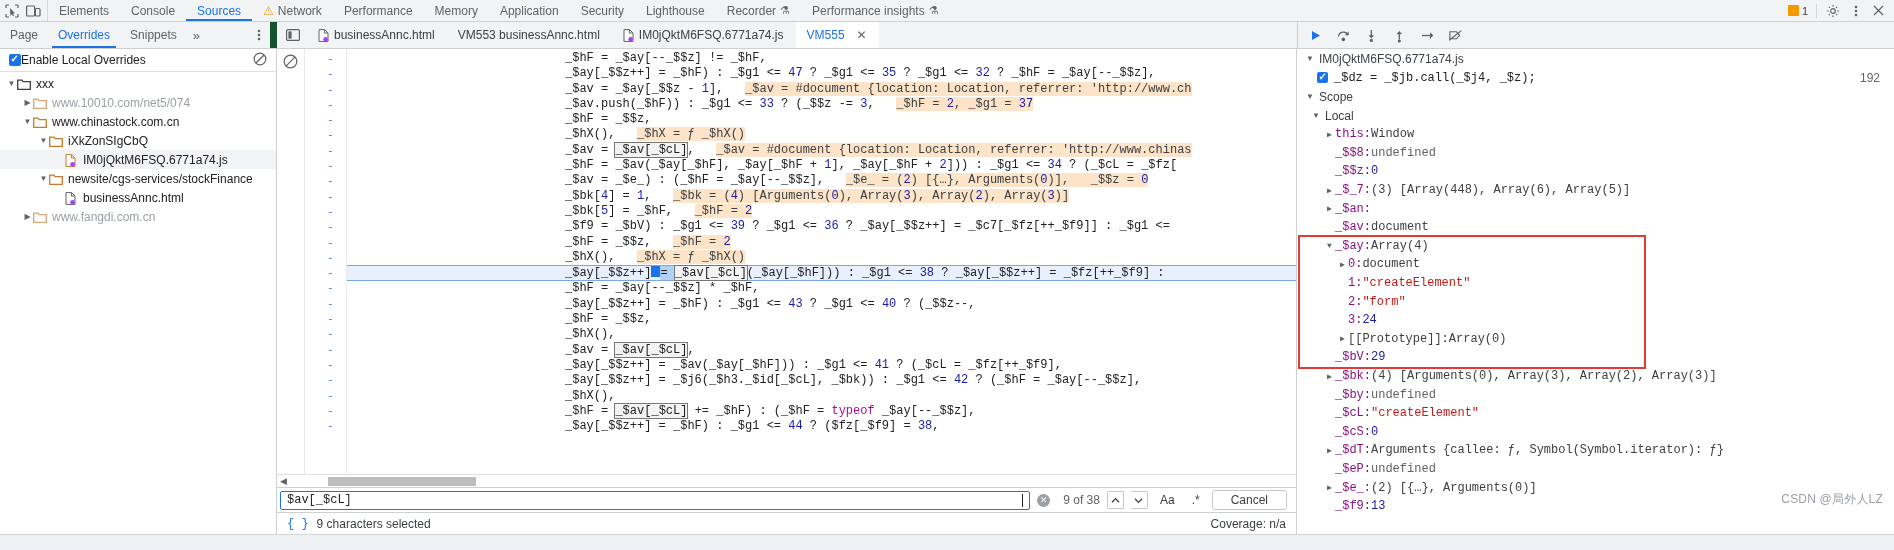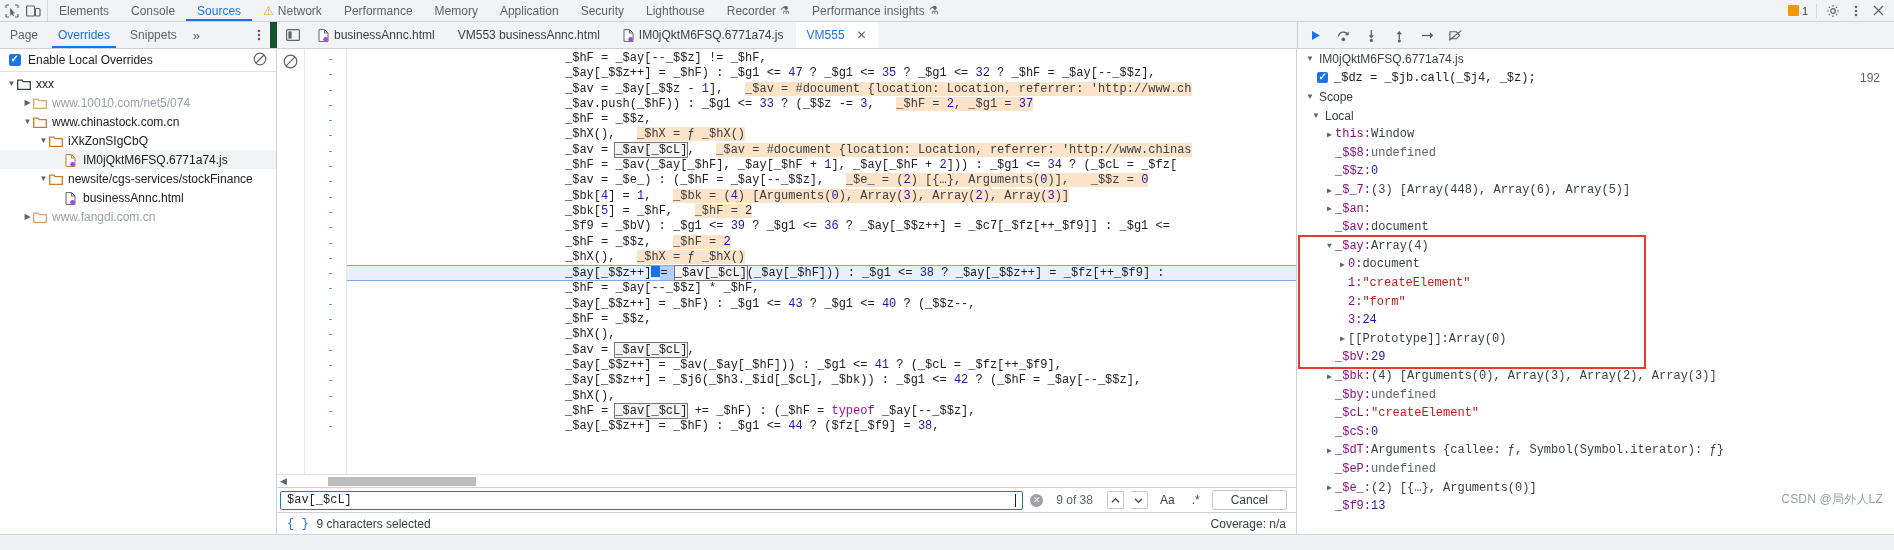--- a/index.html
+++ b/index.html
@@ -71,21 +71,21 @@
     width:auto; display:flex; align-items:center; gap:13px; padding:0 10px;
     border-left:1px solid #cdd1d4; background:#f1f3f4;
   }
 
   
   .body { flex:1; display:flex; min-height:0; }
 
   
   .navigator { width:277px; min-width:277px; border-right:1px solid #cdd1d4; display:flex; flex-direction:column; background:#fff;}
   .overrides-bar {
-    height:23px; display:flex; align-items:center; padding:0 9px; gap:7px;
+    height:23px; display:flex; align-items:center; padding:0 9px; 
     border-bottom:1px solid #e0e0e0; font-size:12px;
   }
   .cbx { width:12px; height:12px; background:#1a73e8; border-radius:2px; position:relative; flex:0 0 auto; cursor:pointer;}
   .cbx::after { content:"✓"; position:absolute; color:#fff; font-size:10px; left:1.5px; top:-1px; font-weight:bold;}
   .clear-ic { margin-left:auto; color:#5f6368; font-size:14px; cursor:pointer; }
   .tree { flex:1; overflow:hidden; padding-top:2px; font-size:12px; }
   .trow { display:flex; align-items:center; height:19px; white-space:nowrap; cursor:pointer; }
   .trow.sel { background:#f1f3f4; }
   .tw { display:inline-block; width:11px; text-align:center; color:#5f6368; font-size:8px; flex:0 0 auto;}
   .folder { width:14px; height:12px; margin-right:5px; flex:0 0 auto;}
@@ -122,21 +122,21 @@
   }
   .searchinput {
     flex:1; height:19px; border:1px solid #1a73e8; border-radius:2px; padding:0 6px;
     font-family:"Liberation Mono", monospace; font-size:12px; color:#202124; outline:none;
     display:flex; align-items:center; background:#fff;
   }
   .si-text { flex:1; }
   .si-caret { width:1px; height:13px; background:#202124; display:inline-block; margin-left:1px;}
   .si-clear { width:13px; height:13px; border-radius:50%; background:#9aa0a6; color:#fff; font-size:9px;
               display:flex; align-items:center; justify-content:center; cursor:pointer; margin-right:6px;}
-  .si-count { color:#5f6368; font-size:12px; margin-right:7px; white-space:nowrap;}
+  .si-count { color:#5f6368; font-size:12px; white-space:nowrap;}
   .si-btn { width:17px; height:18px; border:1px solid #c6c9cc; background:#fff; display:flex; align-items:center;
             justify-content:center; font-size:9px; color:#3c4043; cursor:pointer;}
   .si-btn.left { border-radius:2px 0 0 2px; }
   .si-btn.right { border-radius:0 2px 2px 0; border-left:none; }
   .si-toggle { font-size:12px; color:#3c4043; padding:0 5px; cursor:pointer;}
   .cancelbtn { border:1px solid #c6c9cc; background:#fff; border-radius:3px; padding:2px 18px; font-size:12px;
                color:#3c4043; cursor:pointer;}
 
   .statusbar { height:22px; display:flex; align-items:center; gap:8px; padding:0 10px;
                border-top:1px solid #cdd1d4; background:#fff; font-size:12px; color:#3c4043;}

